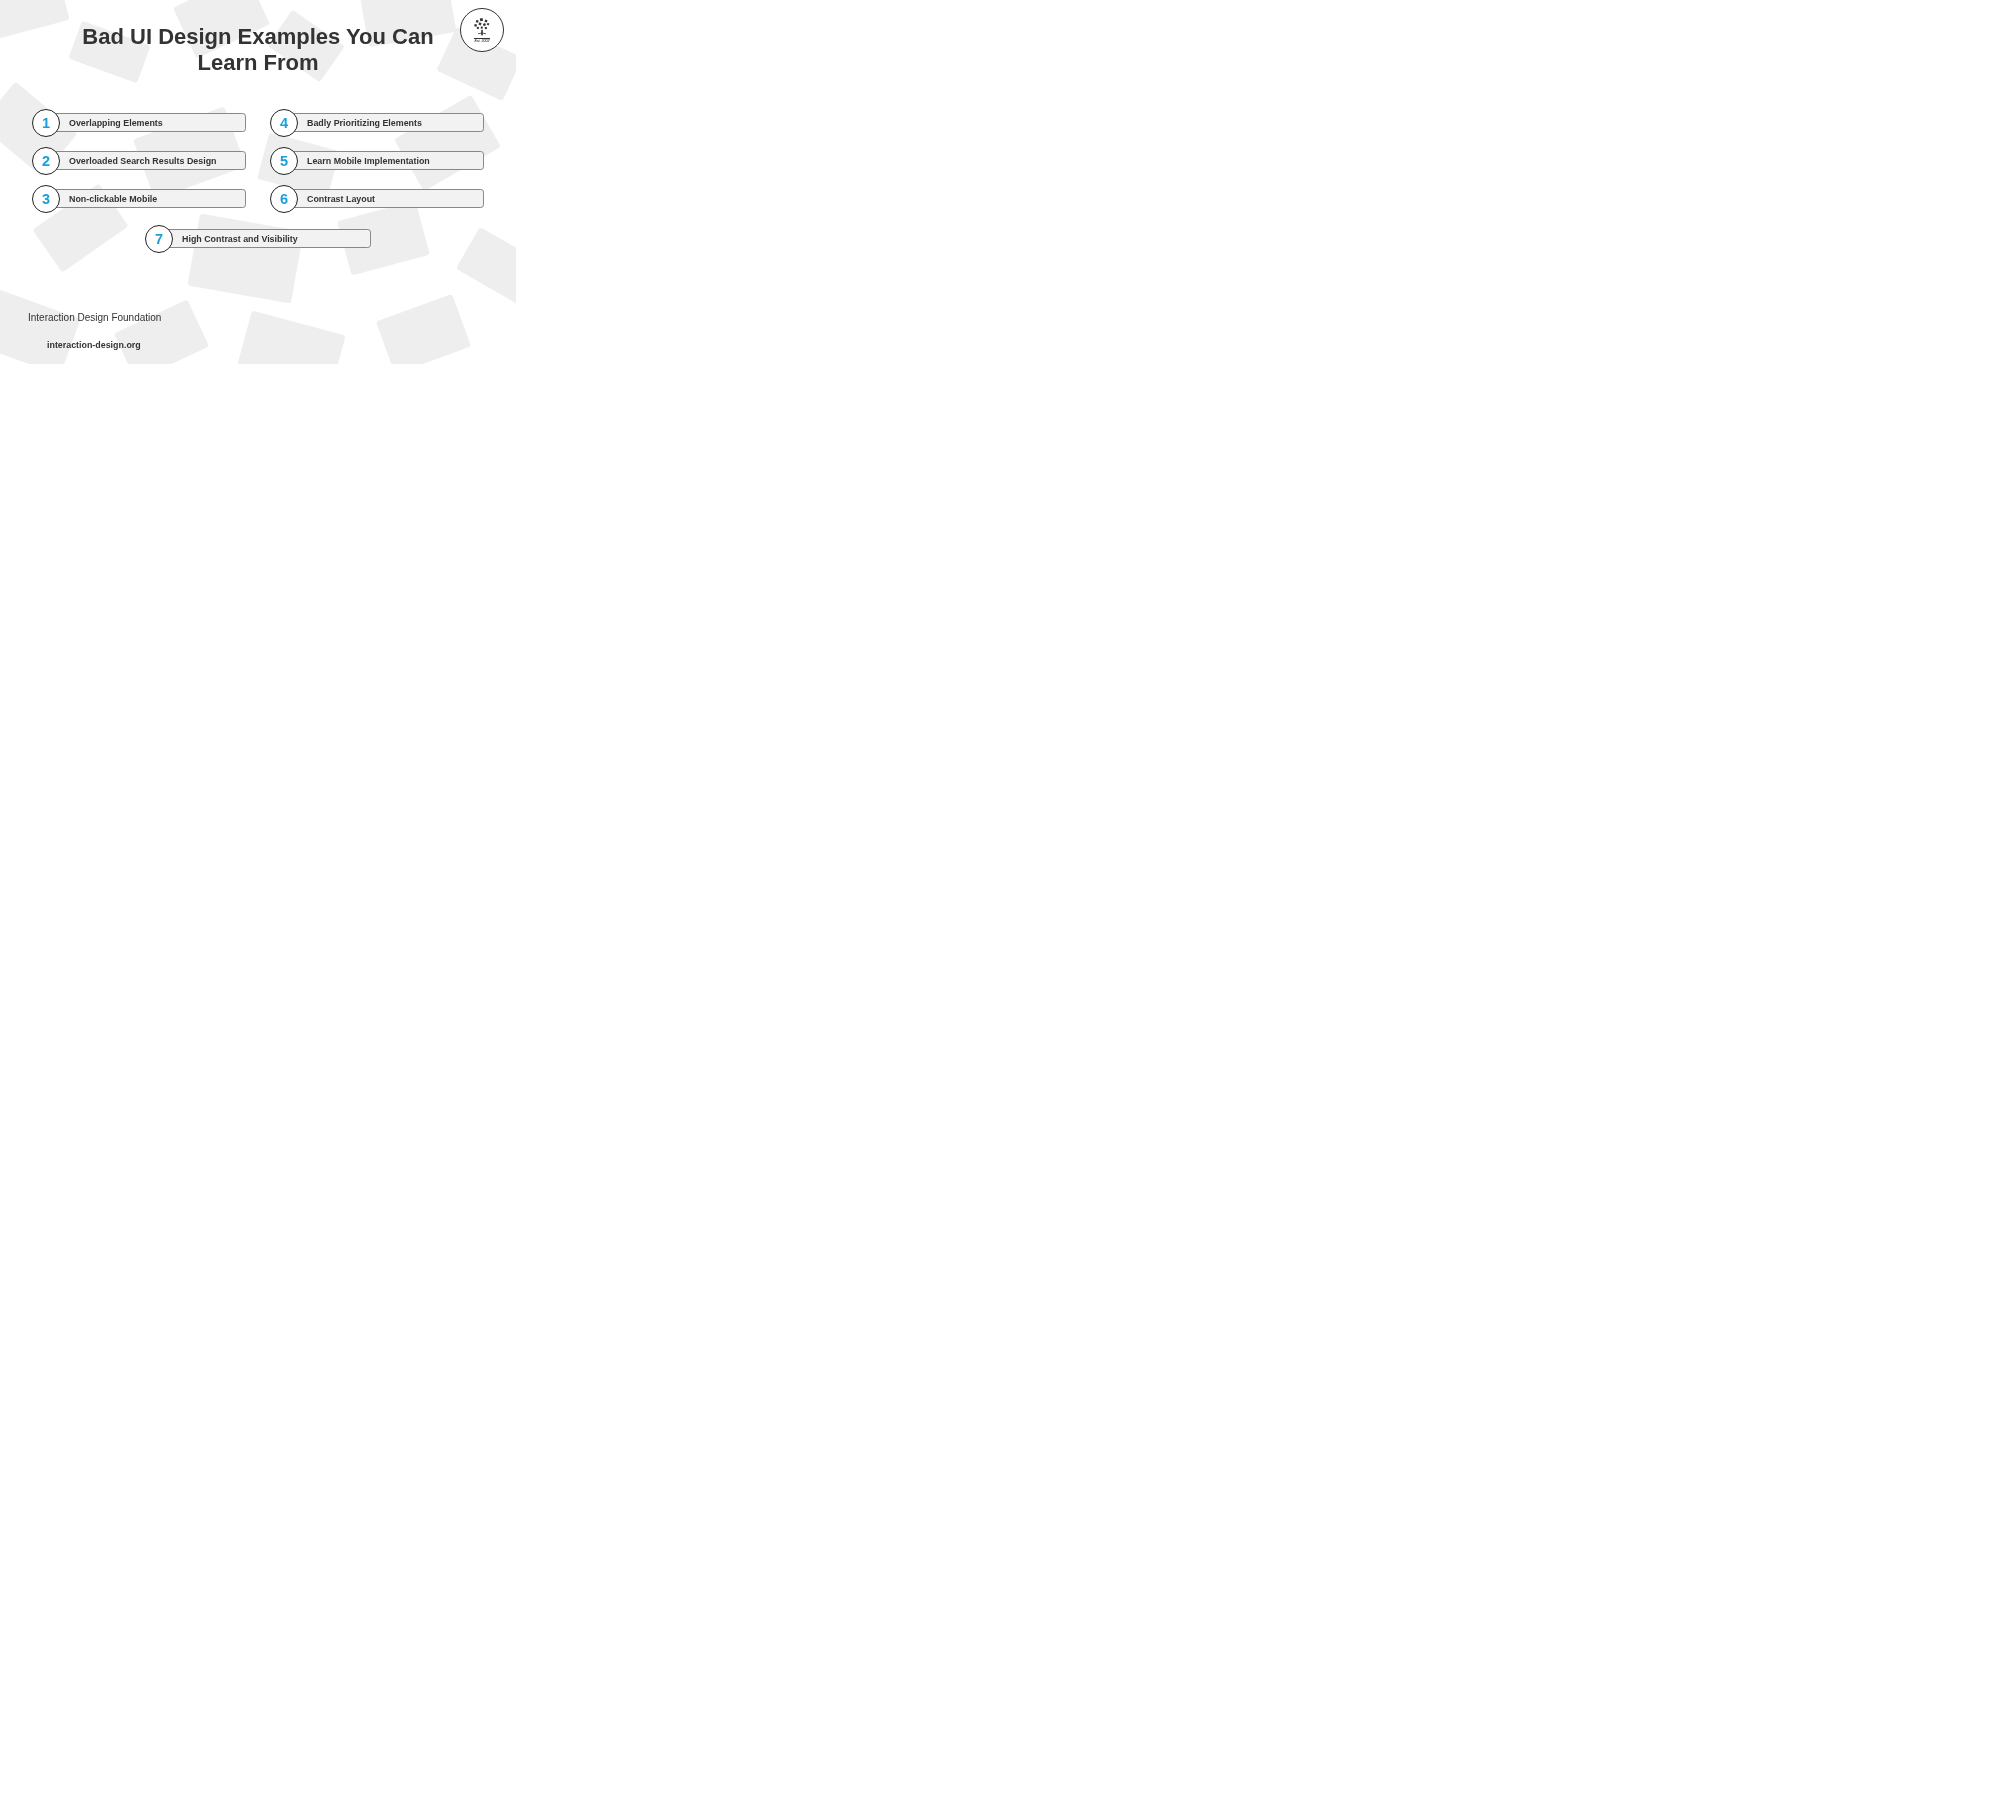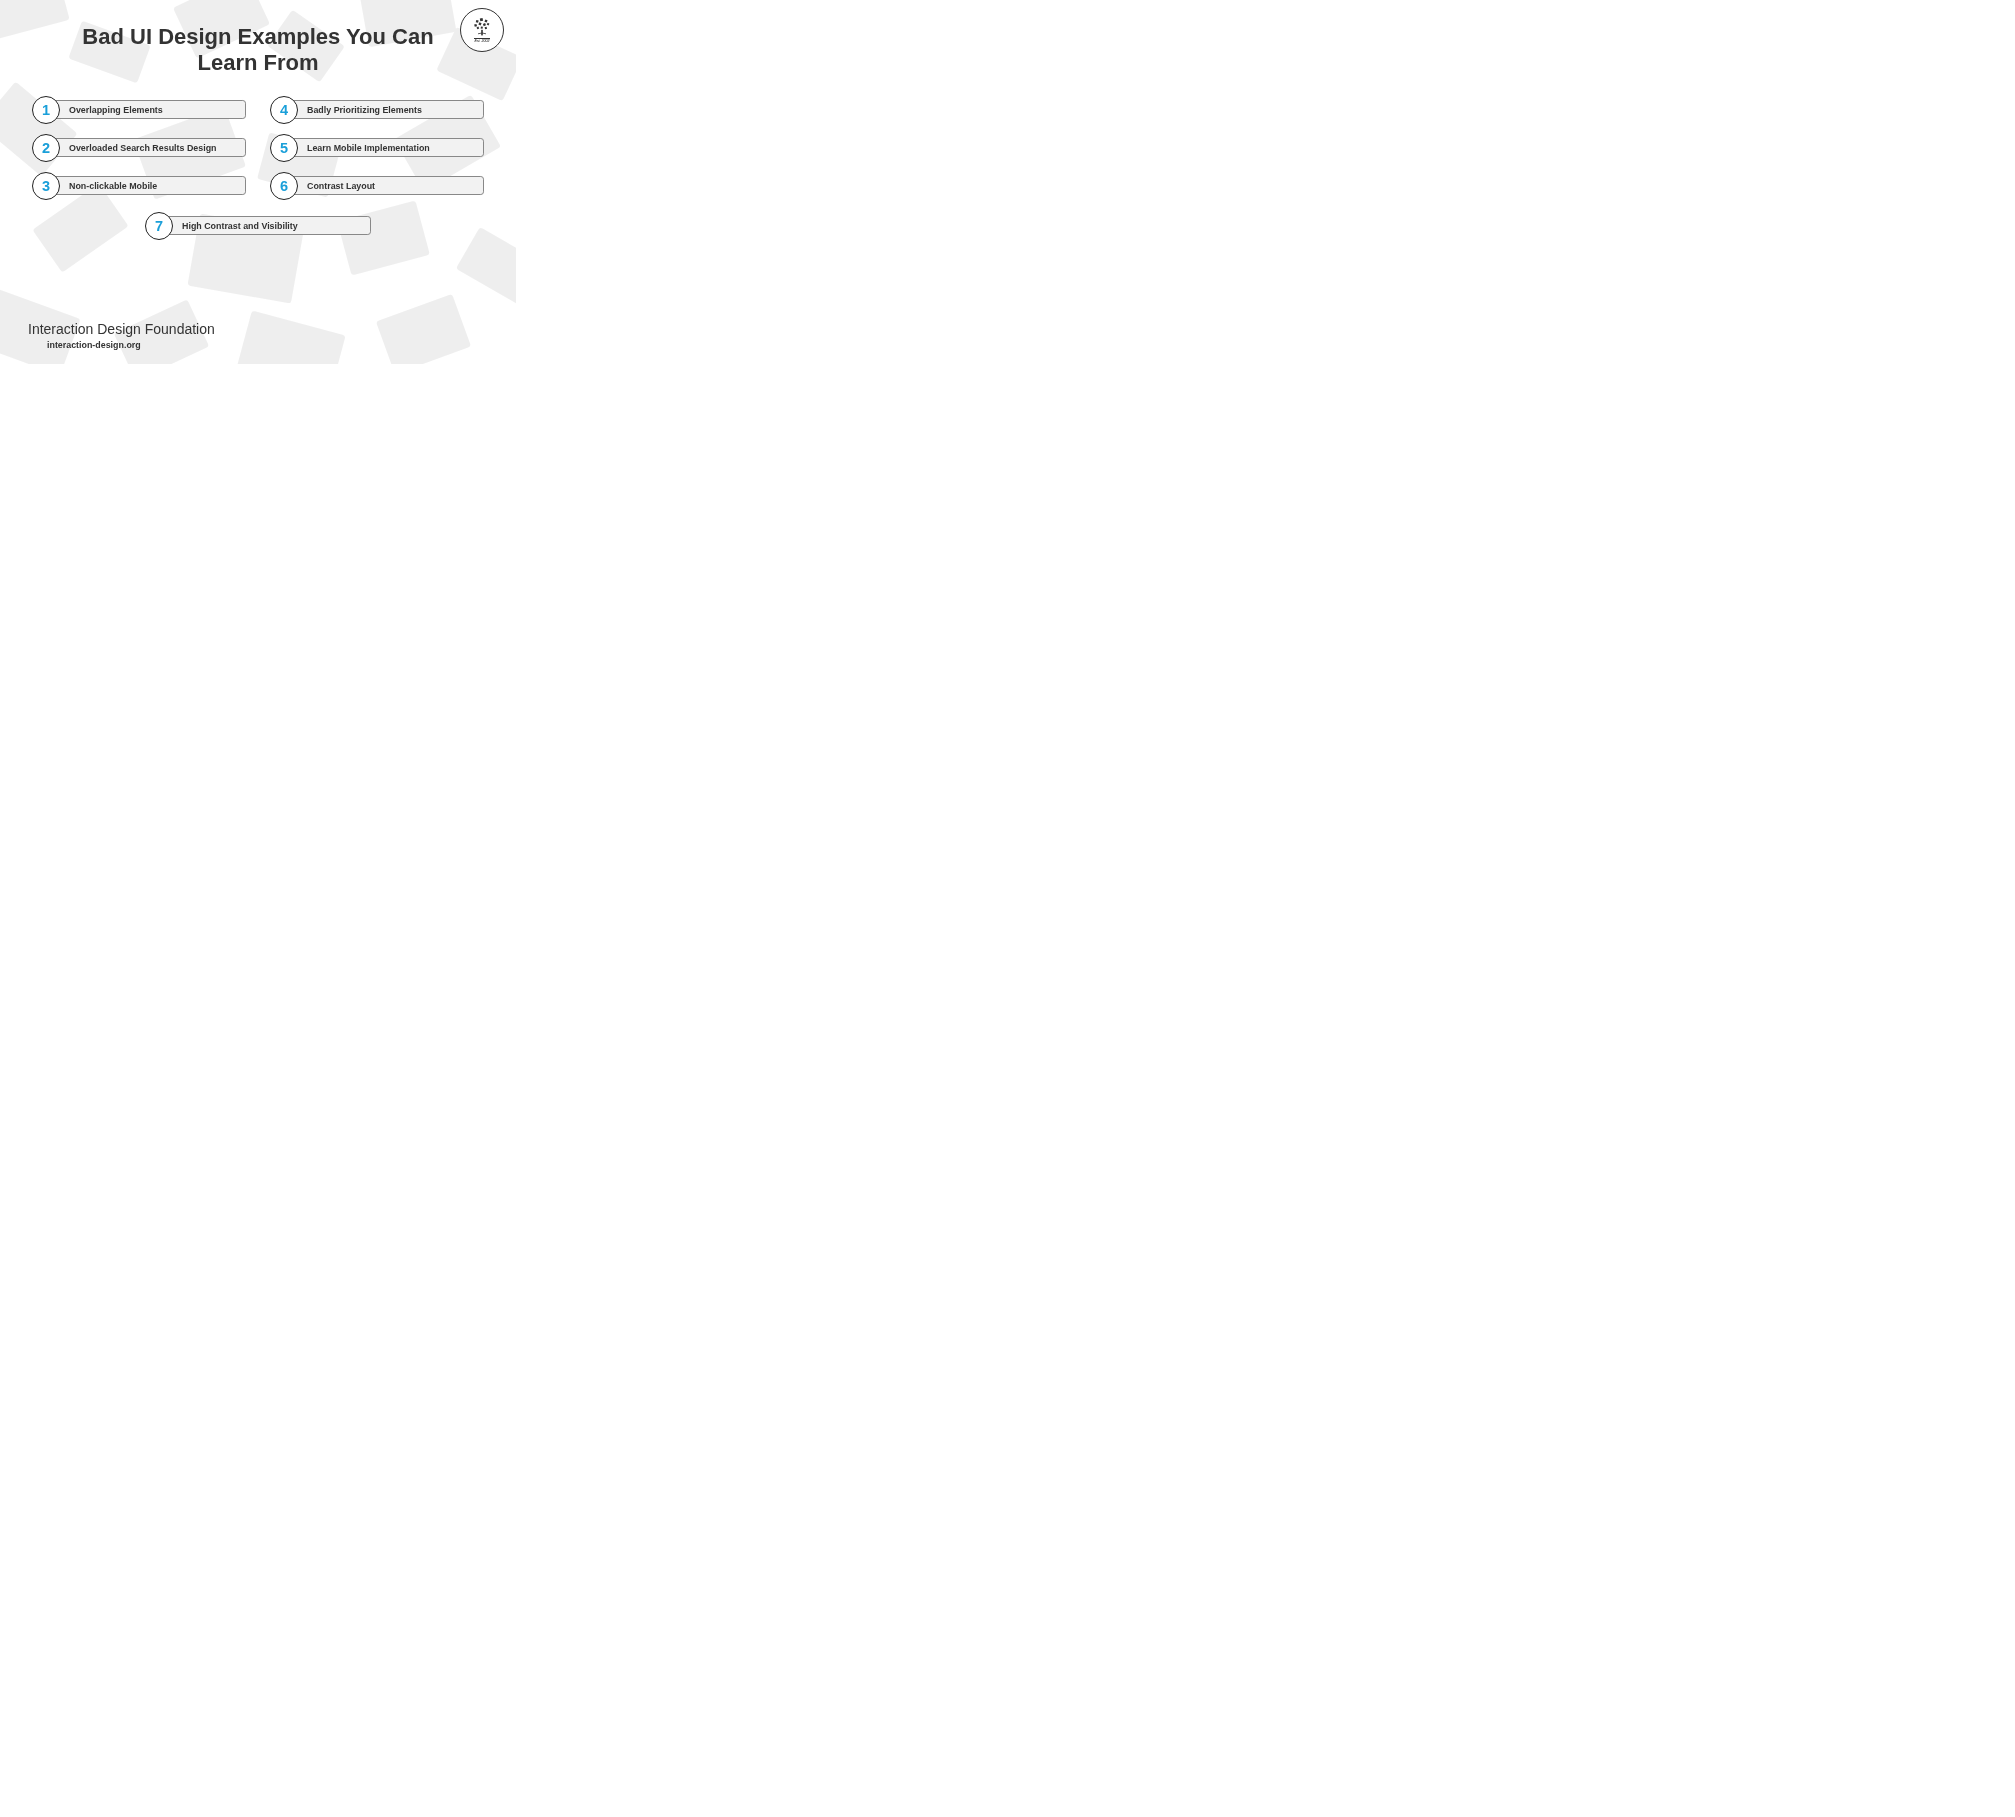--- a/index.html
+++ b/index.html
@@ -66,21 +66,21 @@
       border-top: 0.4px solid #333;
       padding-top: 0.8px;
       margin-top: 0.8px;
     }
     .title {
       text-align: center;
       font-size: 22px;
       font-weight: 800;
       color: #333;
       line-height: 1.2;
-      margin-bottom: 19px;
+      margin-bottom: 32px;
       padding: 0 40px;
     }
     .grid {
       display: grid;
       grid-template-columns: 1fr 1fr;
       gap: 10px 24px;
       margin-bottom: 12px;
       padding: 0 4px;
     }
     .item {
@@ -124,23 +124,23 @@
     }
     .center-item {
       width: 226px;
     }
     .footer {
       position: absolute;
       bottom: 14px;
       left: 28px;
     }
     .footer-org {
-      font-size: 14px;
-      color: #333;
-      margin-bottom: 3px;
+      font-size: 10px;
+      color: #333;
+      margin-bottom: 17px;
     }
     .footer-url {
       font-size: 8.9px;
       font-weight: 800;
       color: #333;
       margin-left: 19px;
     }
   </style>
 </head>
 <body>

